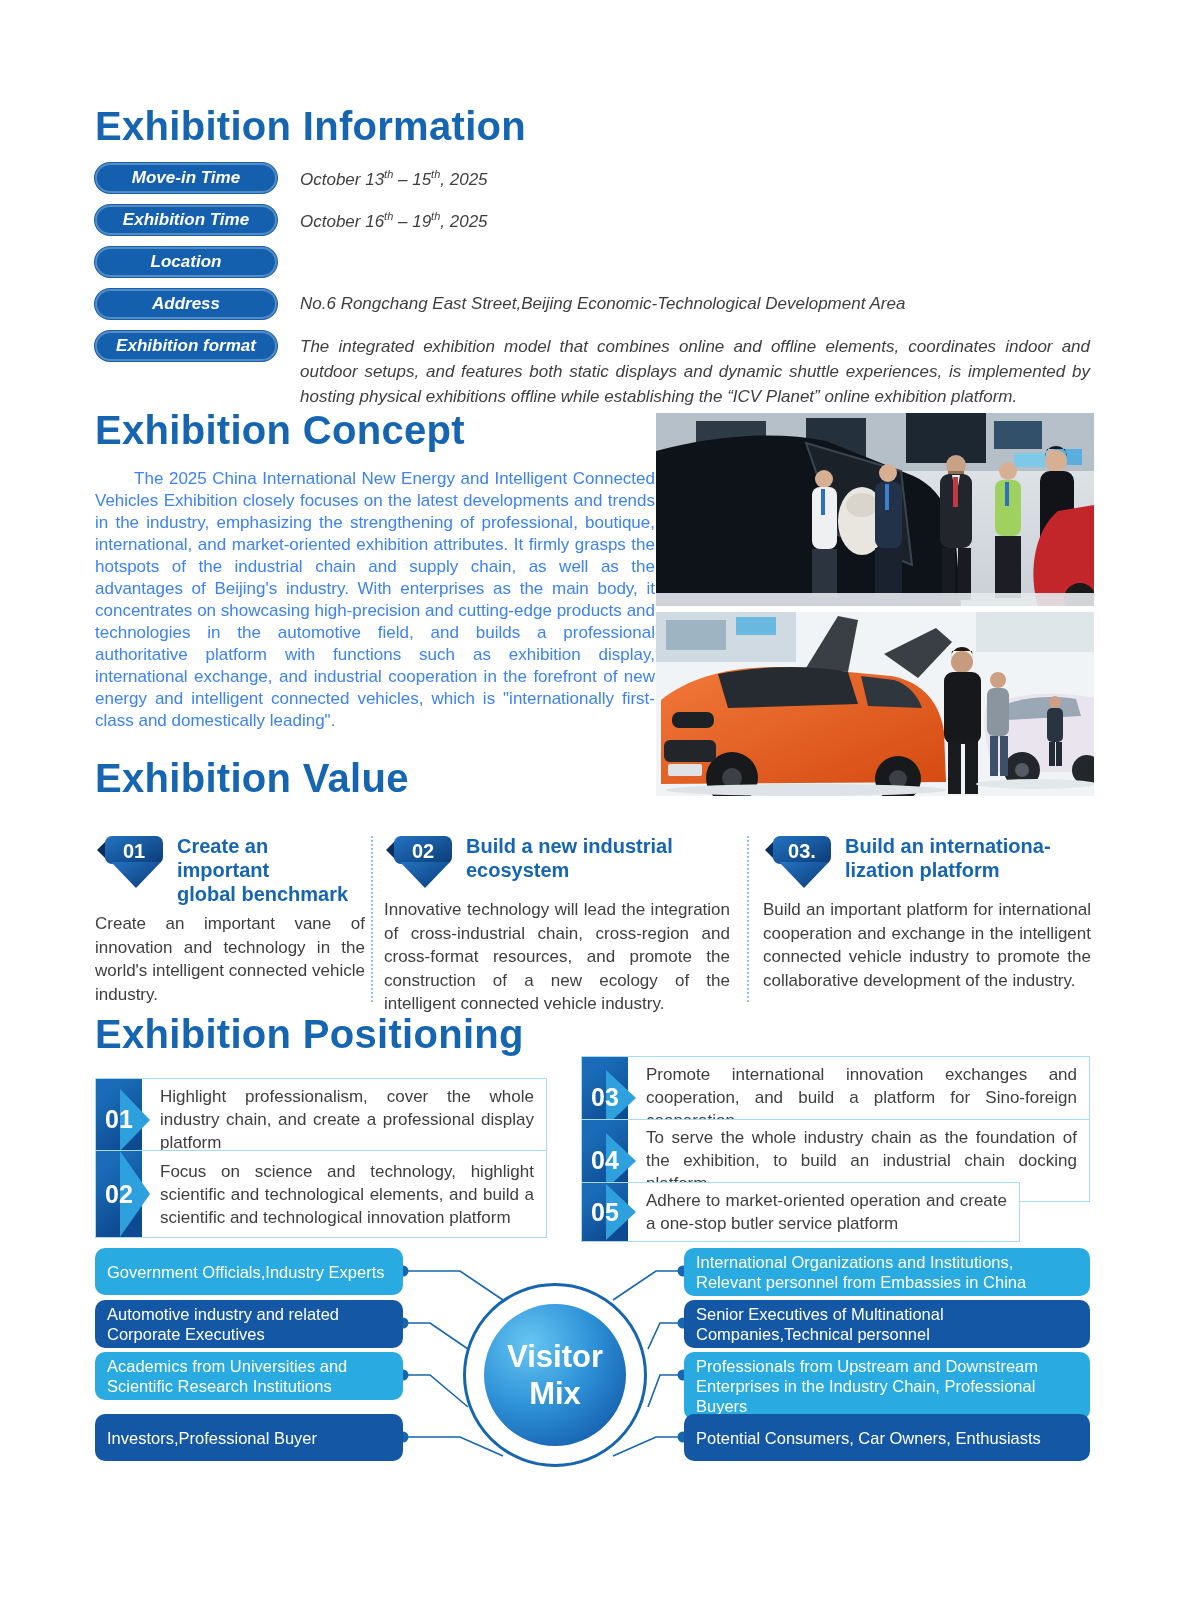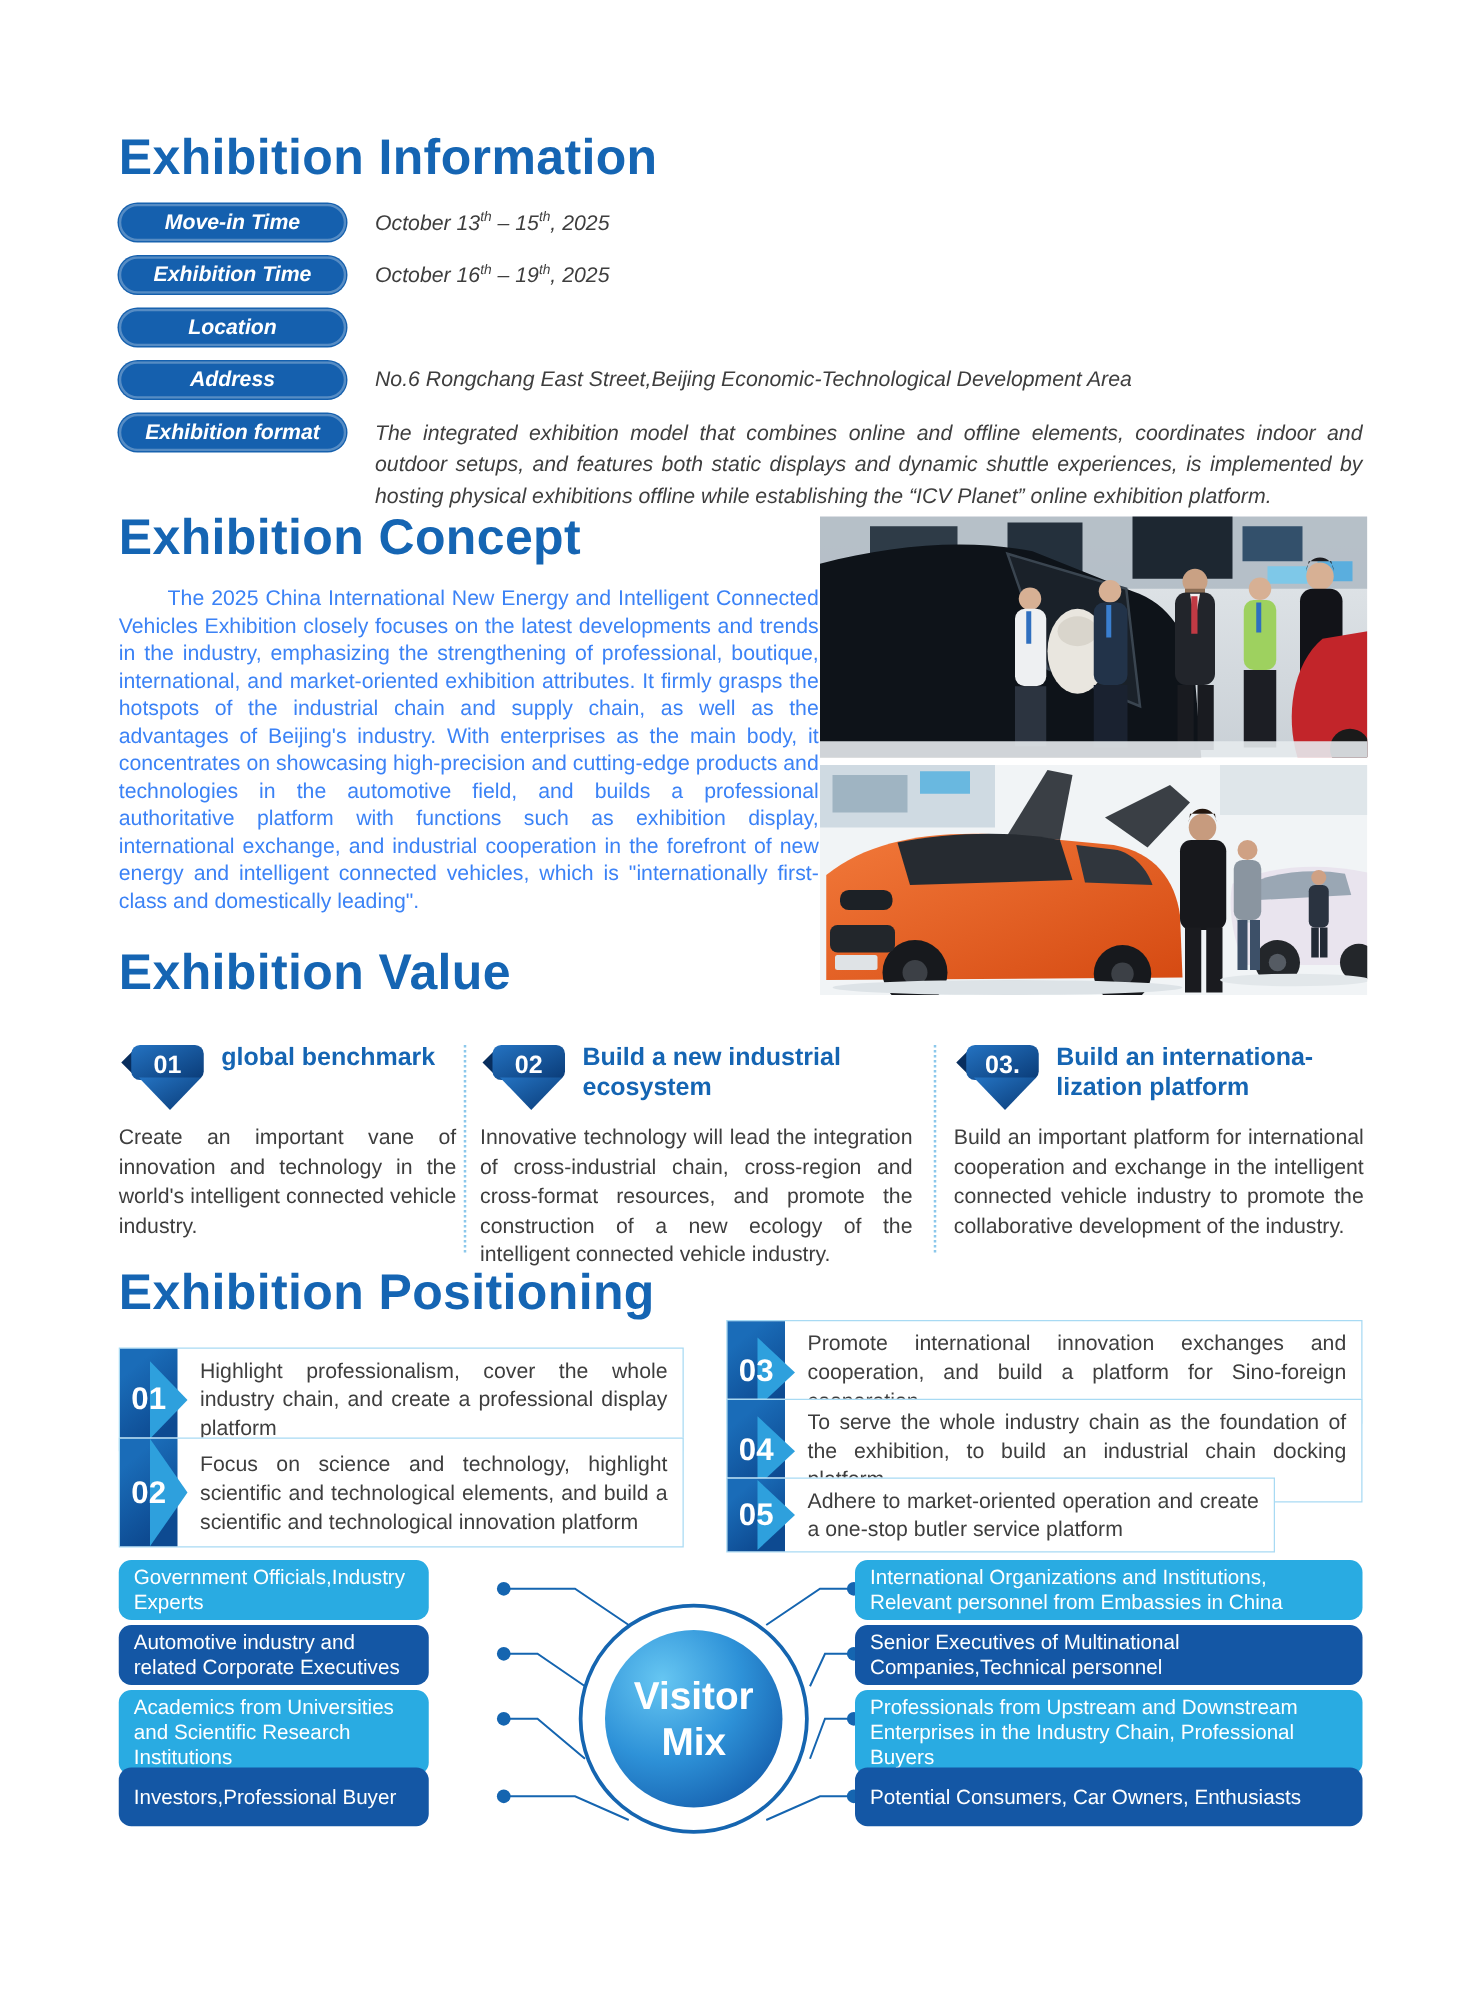--- a/index.html
+++ b/index.html
@@ -56,21 +56,21 @@
   .pos-num::after{content:"";position:absolute;left:24px;top:50%;transform:translateY(-50%);
         width:0;height:0;border-top:calc(var(--h)/2) solid transparent;
         border-bottom:calc(var(--h)/2) solid transparent;border-left:30px solid #2EA0DD;}
   .pos-text{flex:1;align-self:center;padding:6px 12px 6px 18px;font-size:17px;line-height:23px;
         color:#3E3E3E;text-align:justify;}
 
   
   #vm-lines{position:absolute;left:0;top:1230px;}
   .vm-box{position:absolute;border-radius:10px;color:#fff;display:flex;align-items:center;
         padding:4px 12px;box-sizing:border-box;min-height:47px;font-size:16.5px;line-height:20px;}
-  .vm-left{left:95px;width:248px;}
+  .vm-left{left:95px;width:308px;}
   .vm-right{left:684px;width:406px;}
   .tone-light{background:#29ABE2;}
   .tone-dark{background:#1457A5;}
   .vm-r1{top:1248px;} .vm-r2{top:1300px;} .vm-r3{top:1352px;} .vm-r4{top:1414px;}
   #vm-circle{position:absolute;left:463px;top:1283px;width:184px;height:184px;border:3px solid #1565B0;
         border-radius:50%;background:#fff;display:flex;align-items:center;justify-content:center;box-sizing:border-box;}
   #vm-inner{width:142px;height:142px;border-radius:50%;
         background:radial-gradient(circle at 32% 28%,#66C6F2 0%,#2E92D8 45%,#0B4A9C 100%);
         display:flex;flex-direction:column;align-items:center;justify-content:center;
         color:#fff;font-weight:bold;font-size:31px;line-height:37px;text-align:center;}
@@ -222,20 +222,21 @@
               <stop offset="0" stop-color="#2473C2"></stop>
               <stop offset="1" stop-color="#0A3B77"></stop>
             </linearGradient>
           </defs>
         <polygon points="14,10 2,22 14,34" fill="#082E5E"></polygon>
         <rect x="10" y="8" width="58" height="28" rx="7" fill="url(#vb1)"></rect>
         <polygon points="16,34 66,34 41,60" fill="url(#vb1)"></polygon>
         <text x="39" y="30" text-anchor="middle">01</text>
       </svg>
       <div class="vtitle">
+        <div>Create an important</div>
         <div>global benchmark</div>
       </div>
     </div>
     <div class="vbody">Create an important vane of innovation and technology in the world's intelligent connected vehicle industry.</div>
   </div>
 
   <div class="vcol" id="vcol2">
     <div class="value-head">
       <svg class="vbadge" width="74" height="64" viewBox="0 0 74 64">
         <defs>

